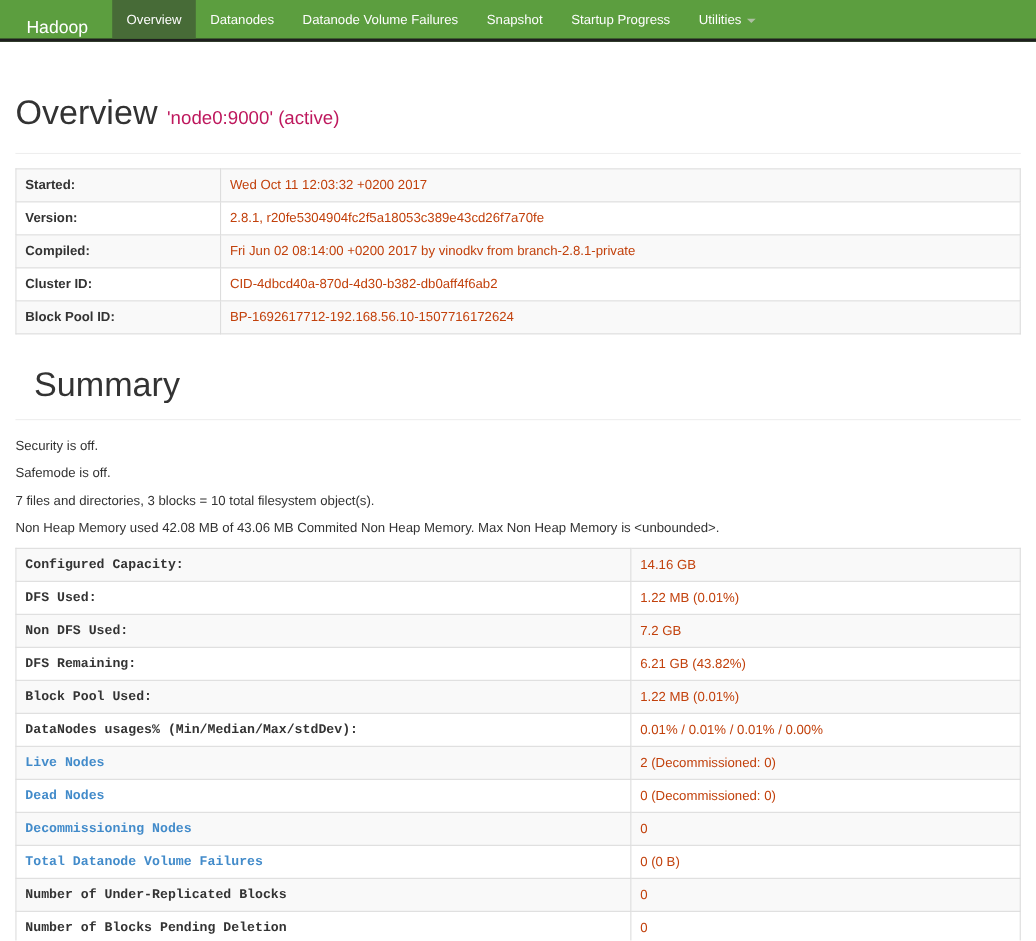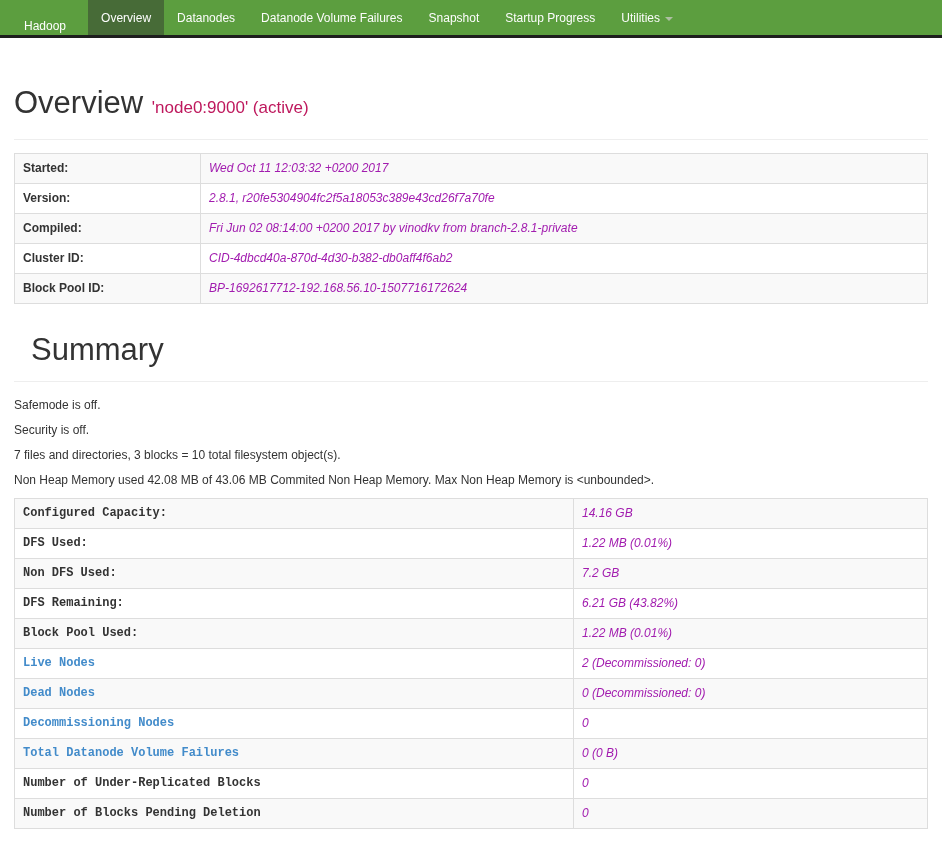--- a/index.html
+++ b/index.html
@@ -13,21 +13,21 @@
   
   .navbar {
     height: 38px;
     background: #5C9E3F;
     border-bottom: 3px solid #1E1E1E;
     display: flex;
     align-items: stretch;
   }
   .navbar .brand {
     color: #fff;
-    font-size: 12px;
+    font-size: 16px;
     padding: 16px 22px 0 24px;
     display: flex;
     align-items: center;
     cursor: pointer;
   }
   .nav-item {
     color: #fdfdfd;
     font-size: 12px;
     padding: 0 13px;
     display: flex;
@@ -75,21 +75,21 @@
     text-align: left;
     padding: 7px 8px;
     border: 1px solid #ddd;
     line-height: 15px;
     vertical-align: top;
   }
   tbody tr:nth-child(odd) { background: #f9f9f9; }
   th { font-weight: bold; color: #333; }
   .info-table th    { width: 186px; }
   .summary-table th { width: 559px; font-family: Liberation Mono, monospace; }
-  td { font-weight: normal; color: #a21caf; font-style: italic; }
+  td { font-weight: normal; color: #c2410c; }
   a.row-link { color: #428bca; text-decoration: none; font-weight: bold; cursor: pointer; }
 
   
   .paragraphs { margin-top: 16px; }
   .paragraphs p { font-size: 12px; line-height: 15px; margin: 0 0 10px; }
 </style>
 </head>
 <body>
 
 <nav class="navbar">
@@ -139,22 +139,22 @@
       </tr>
     </tbody>
   </table>
 
   <div class="summary-header">
     <h1>Summary</h1>
     <hr>
   </div>
 
   <div class="paragraphs">
+    <p>Security is off.</p>
     <p>Safemode is off.</p>
-    <p>Security is off.</p>
     <p>7 files and directories, 3 blocks = 10 total filesystem object(s).</p>
     <p>Non Heap Memory used 42.08 MB of 43.06 MB Commited Non Heap Memory. Max Non Heap Memory is &lt;unbounded&gt;.</p>
   </div>
 
   <table class="summary-table">
     <tbody>
       <tr>
         <th>Configured Capacity:</th>
         <td>14.16 GB</td>
       </tr>
@@ -168,20 +168,24 @@
       </tr>
       <tr>
         <th>DFS Remaining:</th>
         <td>6.21 GB (43.82%)</td>
       </tr>
       <tr>
         <th>Block Pool Used:</th>
         <td>1.22 MB (0.01%)</td>
       </tr>
       <tr>
+        <th>DataNodes usages% (Min/Median/Max/stdDev):</th>
+        <td>0.01% / 0.01% / 0.01% / 0.00%</td>
+      </tr>
+      <tr>
         <th>
           <a class="row-link">Live Nodes</a>
         </th>
         <td>2 (Decommissioned: 0)</td>
       </tr>
       <tr>
         <th>
           <a class="row-link">Dead Nodes</a>
         </th>
         <td>0 (Decommissioned: 0)</td>

